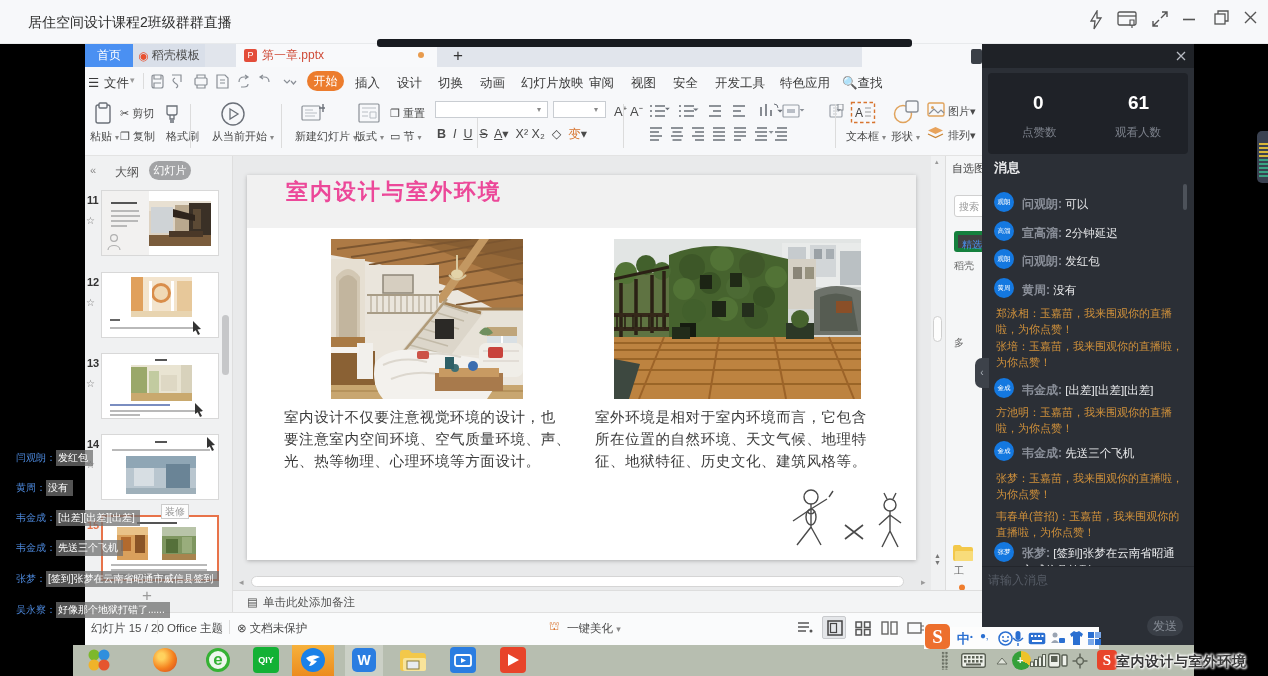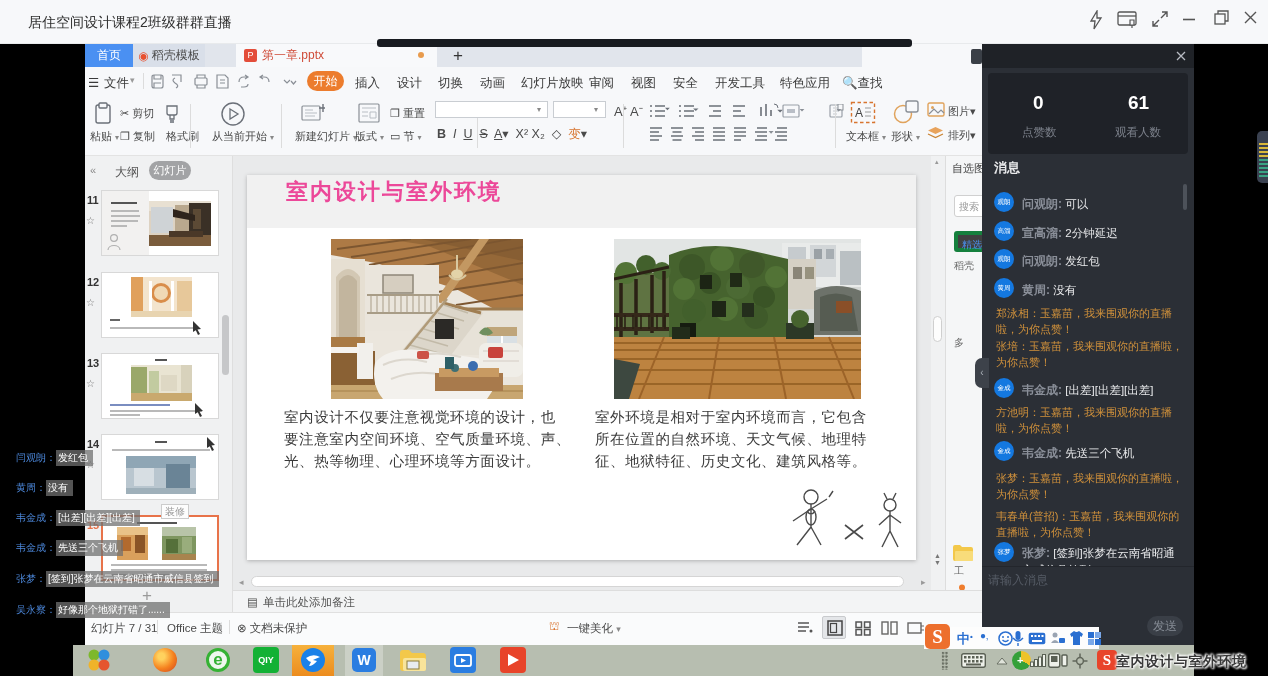--- a/index.html
+++ b/index.html
@@ -548,21 +548,21 @@
           <circle cx="10" cy="16.5" r="3"></circle>
           <circle cx="3.5" cy="10" r="3"></circle>
         </g>
       </svg>
   </div>
   <div id="notesbar">
       <span style="position:absolute;left:14px;top:4px;">▤</span>
       <span style="position:absolute;left:30px;top:4px;">单击此处添加备注</span>
     </div>
   <div id="statusbar">
-    <span style="position:absolute;left:6px;top:8px;">幻灯片 7 / 31</span>
+    <span style="position:absolute;left:6px;top:8px;">幻灯片 15 / 20</span>
     <span class="sep" style="left:72px;top:7px;height:14px;"></span>
     <span style="position:absolute;left:82px;top:8px;">Office 主题</span>
     <span class="sep" style="left:144px;top:7px;height:14px;"></span>
     <span style="position:absolute;left:152px;top:8px;">⊗ 文档未保护</span>
     <span style="position:absolute;left:464px;top:7px;color:#d8742f;">⛫</span>
     <span style="position:absolute;left:482px;top:8px;">一键美化 <span style="font-size:9px;color:#888">▾</span></span>
     <svg style="position:absolute;left:712px;top:8px;" width="16" height="14" viewBox="0 0 16 14">
         <path d="M1 2 h11 M1 6 h11 M1 10 h8" stroke="#555" stroke-width="1.6"></path>
         <circle cx="14" cy="10" r="1.5" fill="#555"></circle>
       </svg>

